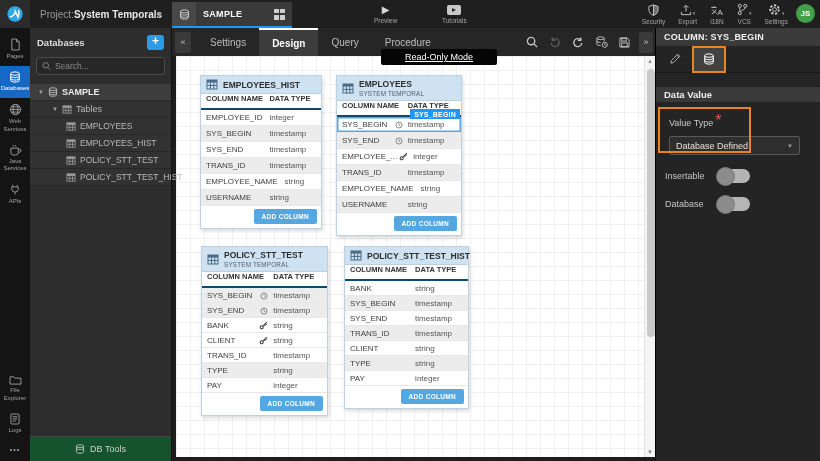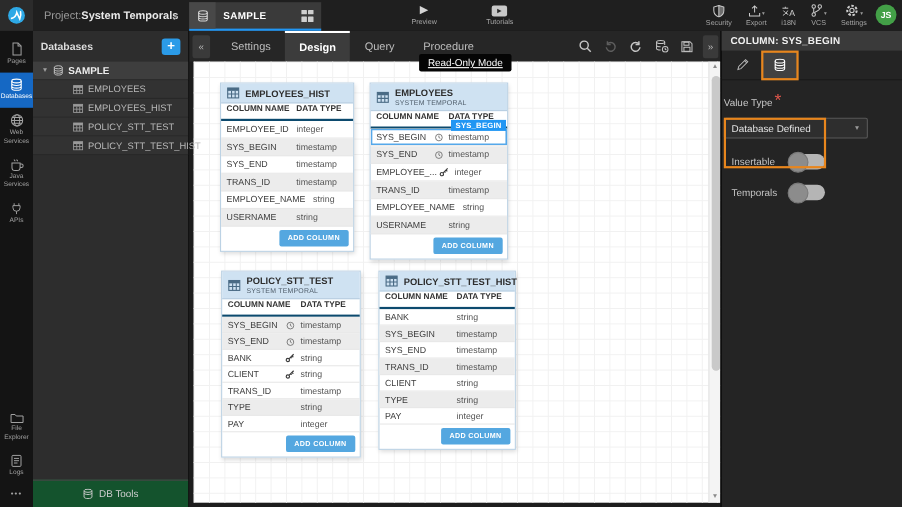--- a/index.html
+++ b/index.html
@@ -76,21 +76,21 @@
   .tabbar{position:absolute;left:0;top:0;right:0;height:28px;background:#262626;display:flex;align-items:center}
   .collapse-box{width:16px;height:21px;background:#3a3a3a;border-radius:2px;margin:0 6px 0 3px;display:flex;
     align-items:center;justify-content:center;color:#bbb;font-size:9px}
   .mtab{padding:0 13px;height:28px;display:flex;align-items:center;font-size:10px;color:#bdbdbd}
   .mtab.active{background:#3c3c3c;border-top:2px solid #ffffff;color:#fff;font-weight:bold}
   .tb-icons{margin-left:auto;display:flex;align-items:center;gap:11px;color:#c6c6c6;margin-right:9px}
   .tb-icons .dim{color:#5d5d5d}
   .expand-box{width:14px;height:21px;background:#3a3a3a;border-radius:2px;margin-right:2px;display:flex;
     align-items:center;justify-content:center;color:#bbb;font-size:9px}
   .tooltip{position:absolute;left:209px;top:21px;background:#050505;color:#fff;font-size:9px;
-    padding:3px 8px;border-radius:2px;text-decoration:underline;z-index:50;white-space:nowrap}
+    padding:3px 24px;border-radius:2px;text-decoration:underline;z-index:50;white-space:nowrap}
   .canvas{position:absolute;left:4px;right:0;top:28px;bottom:4px;background:#fff;overflow:hidden;
     background-image:linear-gradient(#f1f1f1 1px,transparent 1px),
       linear-gradient(90deg,#f1f1f1 1px,transparent 1px);
     background-size:14px 14px}
   .vscroll{position:absolute;right:0;top:0;bottom:0;width:11px;background:#f4f4f4;border-left:1px solid #e3e3e3}
   .varrow{position:absolute;left:0;width:10px;text-align:center;font-size:6px;color:#8a8a8a}
   .varrow.up{top:2px}.varrow.down{bottom:2px}
   .vthumb{position:absolute;left:1.5px;width:8px;top:13px;height:268px;background:#c9c9c9;border-radius:4px}
 
   
@@ -129,21 +129,21 @@
   
   .rpanel{position:absolute;left:655px;top:28px;right:0;bottom:0;background:#242424;border-left:1px solid #000;z-index:20}
   .rtitle{height:18px;background:#3a3a3a;display:flex;align-items:center;padding-left:8px;font-size:9px;
     font-weight:bold;color:#f0f0f0;letter-spacing:.2px}
   .rtabs{height:27px;display:flex;align-items:center;border-bottom:1px solid #1a1a1a;padding-left:2px}
   .rtab{width:34px;height:27px;display:flex;align-items:center;justify-content:center;color:#b5b5b5;position:relative}
   .rtab.active{background:#414141;color:#fff}
   .rtab.annotated::after{content:"";position:absolute;inset:0;border:2.5px solid #e8861d;pointer-events:none}
   .rsection{height:15px;background:#3a3a3a;display:flex;align-items:center;padding-left:8px;font-size:9.5px;
     font-weight:bold;color:#ededed;margin-top:14px}
-  .field{padding:10px 2px 0}
+  .field{padding:10px 13px 0}
   .flabel{font-size:9px;color:#c9c9c9}
   .req{color:#e2574c;margin-left:2px}
   .dropdown{margin-top:6px;width:131px;height:19px;background:#2e2e2e;border:1px solid #585858;border-radius:2px;
     display:flex;align-items:center;justify-content:space-between;padding:0 6px;font-size:9px;color:#e2e2e2}
   .dd-caret{font-size:6px;color:#9a9a9a}
   .annot-box{position:absolute;left:2px;top:79px;width:93px;height:46px;border:2.5px solid #e8861d;z-index:6;
     pointer-events:none}
   .trow{display:flex;align-items:center;padding:0 9px;margin-top:14px}
   .tlabel{font-size:9px;color:#c4c4c4;width:47px}
   .toggle{width:33px;height:14px;border-radius:8px;background:#b5b5b5;position:relative;margin-left:5px}
@@ -303,29 +303,47 @@
       <span class="slabel">Logs</span>
     </div>
     <div class="more-dots">•••</div>
   </div>
 
   <div class="panel">
     <div class="panel-head">
       <span class="panel-title">Databases</span>
       <span class="add-btn">+</span>
     </div>
+    <div class="searchbox">
+      <svg width="10" height="10" viewBox="0 0 13 13">
+          <circle cx="5.5" cy="5.5" r="4" fill="none" stroke="currentColor" stroke-width="1.4"></circle>
+          <path d="M8.5 8.5 12 12" stroke="currentColor" stroke-width="1.4"></path>
+        </svg>
+      <input type="text" placeholder="Search..." style="">
+    </div>
     <div class="tree-row root">
       <span class="caret">▼</span>
       <span class="ticon" style="color:#c9c9c9">
         <svg viewBox="0 0 12 12" width="10" height="10">
             <ellipse cx="6" cy="2.6" rx="4.3" ry="1.7" fill="none" stroke="currentColor"></ellipse>
             <path d="M1.7 2.6v6.8c0 .95 1.95 1.7 4.3 1.7s4.3-.75 4.3-1.7V2.6M1.7 5c0 .95 1.95 1.7 4.3 1.7S10.3 5.95 10.3 5M1.7 7.4c0 .95 1.95 1.7 4.3 1.7s4.3-.75 4.3-1.7" fill="none" stroke="currentColor"></path>
           </svg>
       </span>
       <span>SAMPLE</span>
+    </div>
+    <div class="tree-row grp">
+      <span class="caret">▼</span>
+      <span class="ticon">
+        <svg viewBox="0 0 12 11" width="10" height="9">
+            <rect x="1" y="1" width="10" height="9" fill="none" stroke="currentColor"></rect>
+            <rect x="1" y="1" width="10" height="2.6" fill="currentColor"></rect>
+            <path d="M1 6.4h10M4.5 3.6v6.4M7.8 3.6v6.4" stroke="currentColor"></path>
+          </svg>
+      </span>
+      <span>Tables</span>
     </div>
     <div>
 
         <div class="tree-row lvl3">
           <span class="ticon">
             <svg viewBox="0 0 12 11" width="10" height="9">
               <rect x="1" y="1" width="10" height="9" fill="none" stroke="currentColor"></rect>
               <rect x="1" y="1" width="10" height="2.6" fill="currentColor"></rect>
               <path d="M1 6.4h10M4.5 3.6v6.4M7.8 3.6v6.4" stroke="currentColor"></path>
             </svg>
@@ -864,33 +882,34 @@
             <path d="m8.5 2.3 2.2 2.2" stroke="currentColor"></path>
           </svg>
       </span>
       <span class="rtab active annotated">
         <svg width="12" height="12" viewBox="0 0 12 12">
             <ellipse cx="6" cy="2.6" rx="4.3" ry="1.7" fill="none" stroke="currentColor"></ellipse>
             <path d="M1.7 2.6v6.8c0 .95 1.95 1.7 4.3 1.7s4.3-.75 4.3-1.7V2.6M1.7 5c0 .95 1.95 1.7 4.3 1.7S10.3 5.95 10.3 5M1.7 7.4c0 .95 1.95 1.7 4.3 1.7s4.3-.75 4.3-1.7" fill="none" stroke="currentColor"></path>
           </svg>
       </span>
     </div>
+    <div class="rsection">Data Value</div>
     <div class="field">
       <div>
         <span class="flabel">Value Type</span><span class="req">*</span>
       </div>
       <div class="dropdown">
         <span>Database Defined</span>
         <span class="dd-caret">▼</span>
       </div>
     </div>
     <div class="annot-box"></div>
     <div class="trow">
       <span class="tlabel">Insertable</span>
       <span class="toggle"></span>
     </div>
     <div class="trow">
-      <span class="tlabel">Temporals</span>
+      <span class="tlabel">Database</span>
       <span class="toggle"></span>
     </div>
   </div>
 
 </div>
 
 </body></html>

